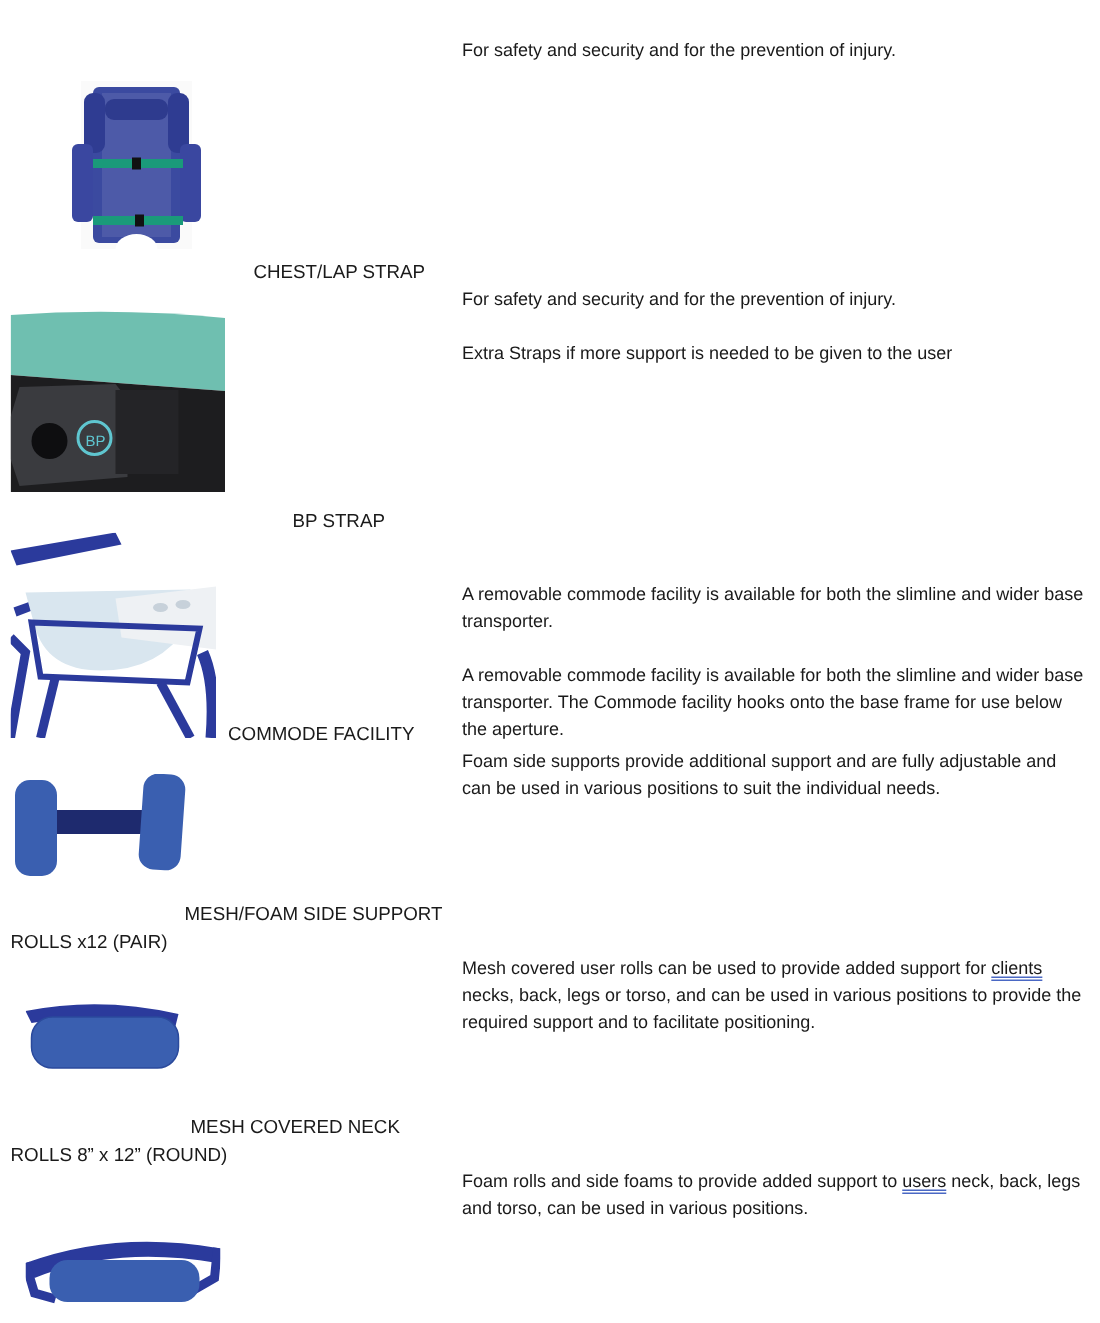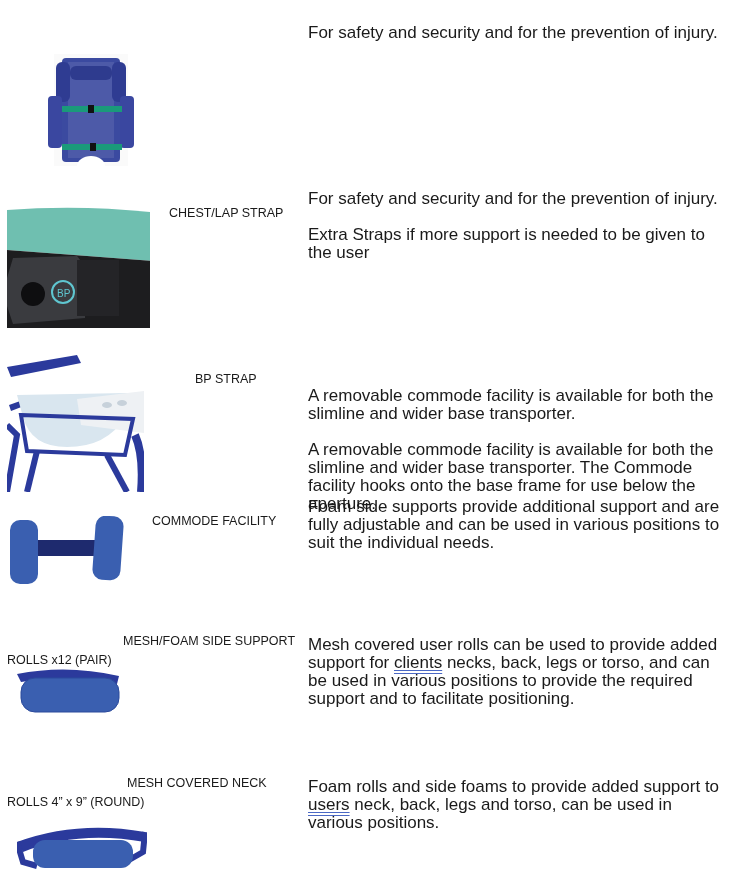--- a/index.html
+++ b/index.html
@@ -1,19 +1,19 @@
 <!DOCTYPE html>
 <html><head>
 <meta charset="utf-8">
 <style>
   html, body { margin: 0; padding: 0; background: #ffffff; }
   body { width: 733px; height: 882px; position: relative; overflow: hidden;
          font-family: "Liberation Sans", "DejaVu Sans", sans-serif; color: #1a1a1a; }
-  .cap { position: absolute; font-size: 12.5px; letter-spacing: 0; white-space: nowrap; line-height: 18px; margin-top: 32px; }
-  .desc { position: absolute; left: 308px; width: 418px; font-size: 17px; line-height: 18px; }
+  .cap { position: absolute; font-size: 12.5px; letter-spacing: 0; white-space: nowrap; line-height: 18px; }
+  .desc { position: absolute; left: 308px; width: 418px; font-size: 12px; line-height: 18px; }
   .desc p { margin: 0 0 18px 0; }
   .squig { text-decoration: underline; text-decoration-style: double; text-decoration-color: #4a68c4; text-underline-offset: 2px; }
   .img { position: absolute; overflow: hidden; }
 </style>
 </head>
 <body>
 
 <div class="img" style="left:48px;top:54px;width:86px;height:112px;">
   <svg width="86" height="112" viewBox="0 0 86 112">
     <rect x="6" y="0" width="74" height="112" fill="#fafafa"></rect>
@@ -92,21 +92,21 @@
 </div>
 
 <div class="img" style="left:17px;top:668px;width:104px;height:48px;">
   <svg width="104" height="48" viewBox="0 0 104 48">
     <path d="M0 6 Q50 -4 102 8 L100 16 Q50 6 4 14 Z" fill="#2b3a9c"></path>
     <rect x="4" y="10" width="98" height="34" rx="14" fill="#3a5fb0"></rect>
     <rect x="4" y="10" width="98" height="34" rx="14" fill="none" stroke="#2b4a9c" stroke-width="1"></rect>
   </svg>
 </div>
 <div class="cap" style="left:127px;top:742px;">MESH COVERED NECK</div>
-<div class="cap" style="left:7px;top:761px;">ROLLS 4” x 9” (ROUND)</div>
+<div class="cap" style="left:7px;top:761px;">ROLLS 8” x 12” (ROUND)</div>
 
 <div class="desc" style="top:636px;">
   <p><span>Mesh covered user rolls can be used to provide added support for </span><span class="squig">clients</span><span> necks, back, legs or torso, and can be used in various positions to provide the required support and to facilitate positioning.</span></p>
 </div>
 
 <div class="img" style="left:17px;top:822px;width:130px;height:50px;">
   <svg width="130" height="50" viewBox="0 0 130 50">
     <path d="M0 20 Q60 -2 128 10 L128 20 Q60 8 6 30 Z" fill="#2b3a9c"></path>
     <path d="M0 20 L6 40 L20 44" stroke="#2b3a9c" stroke-width="6" fill="none"></path>
     <path d="M128 10 L126 30 L112 38" stroke="#2b3a9c" stroke-width="6" fill="none"></path>

